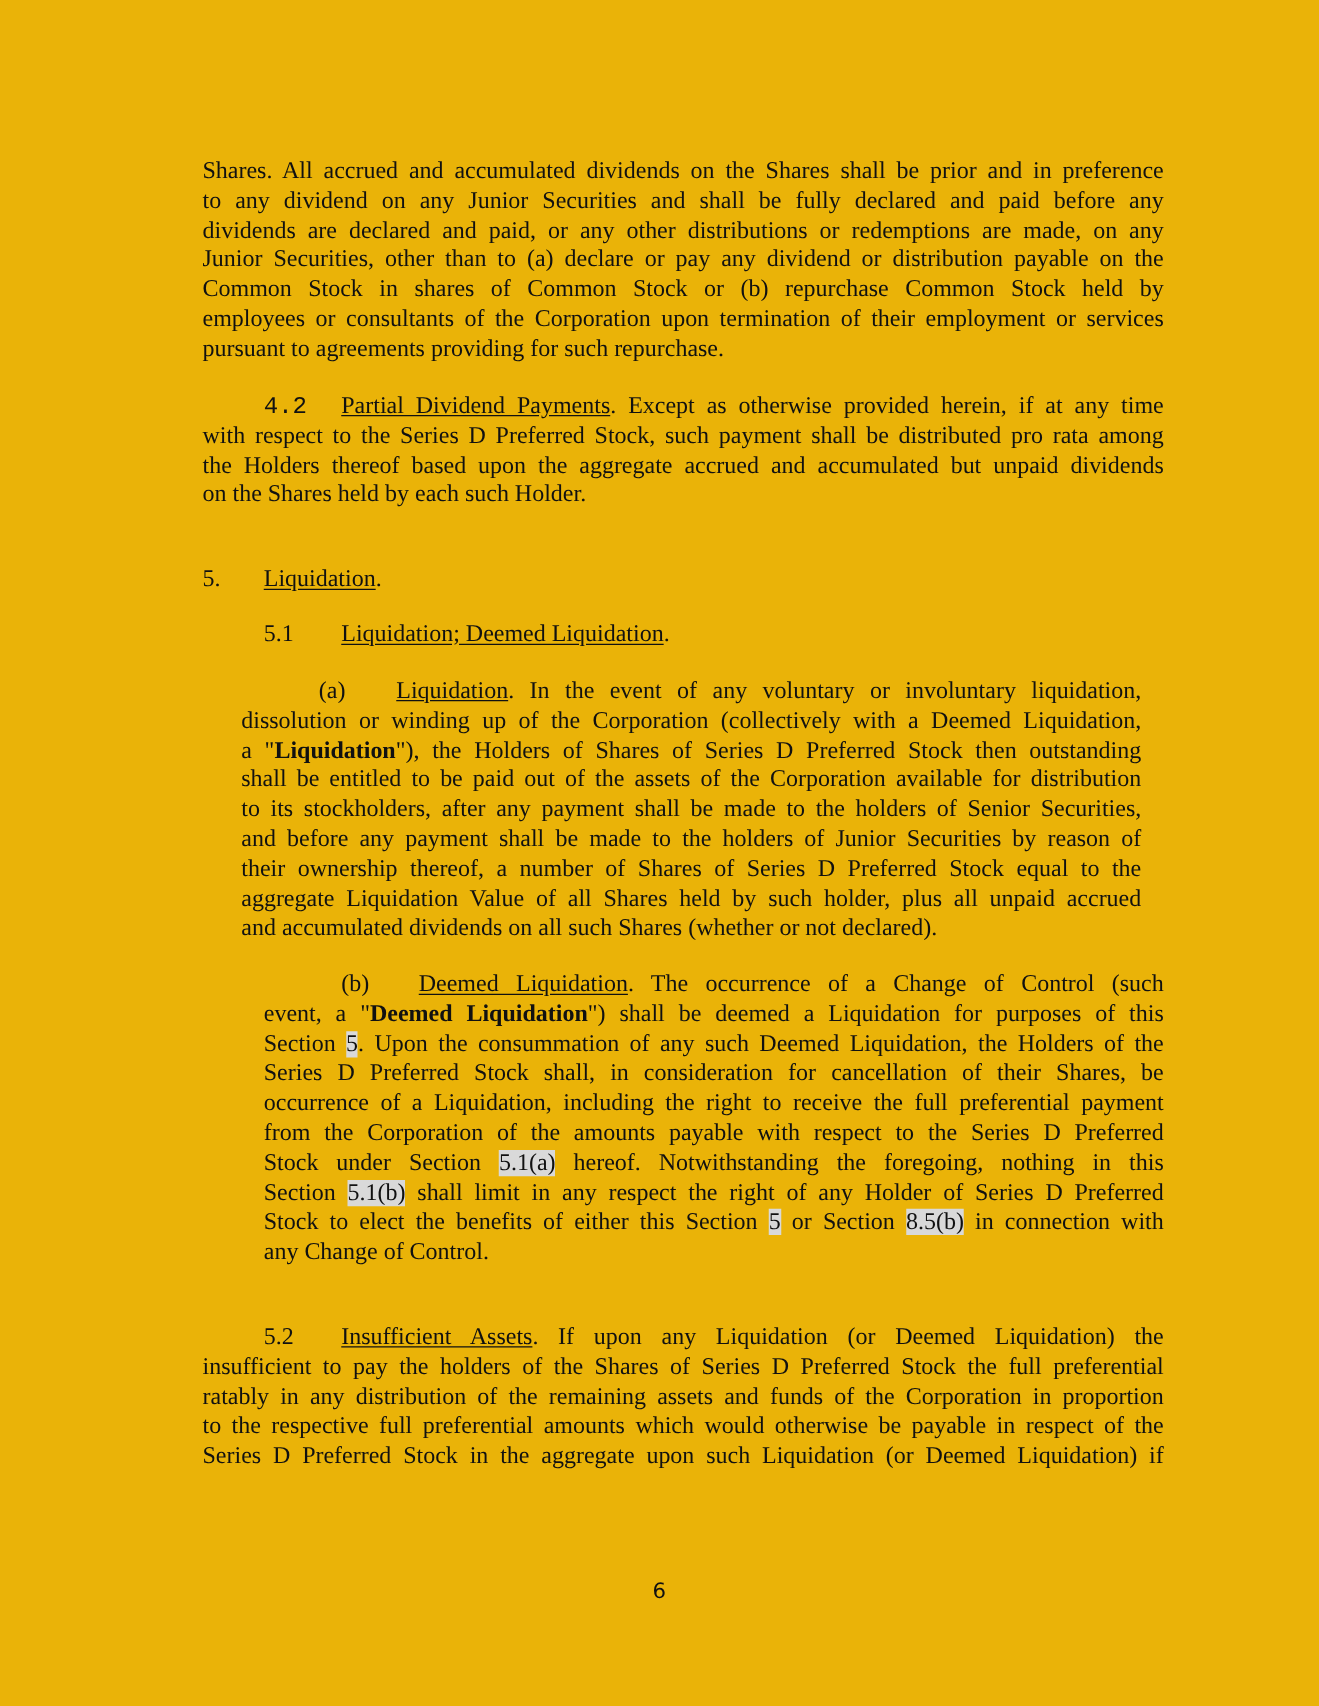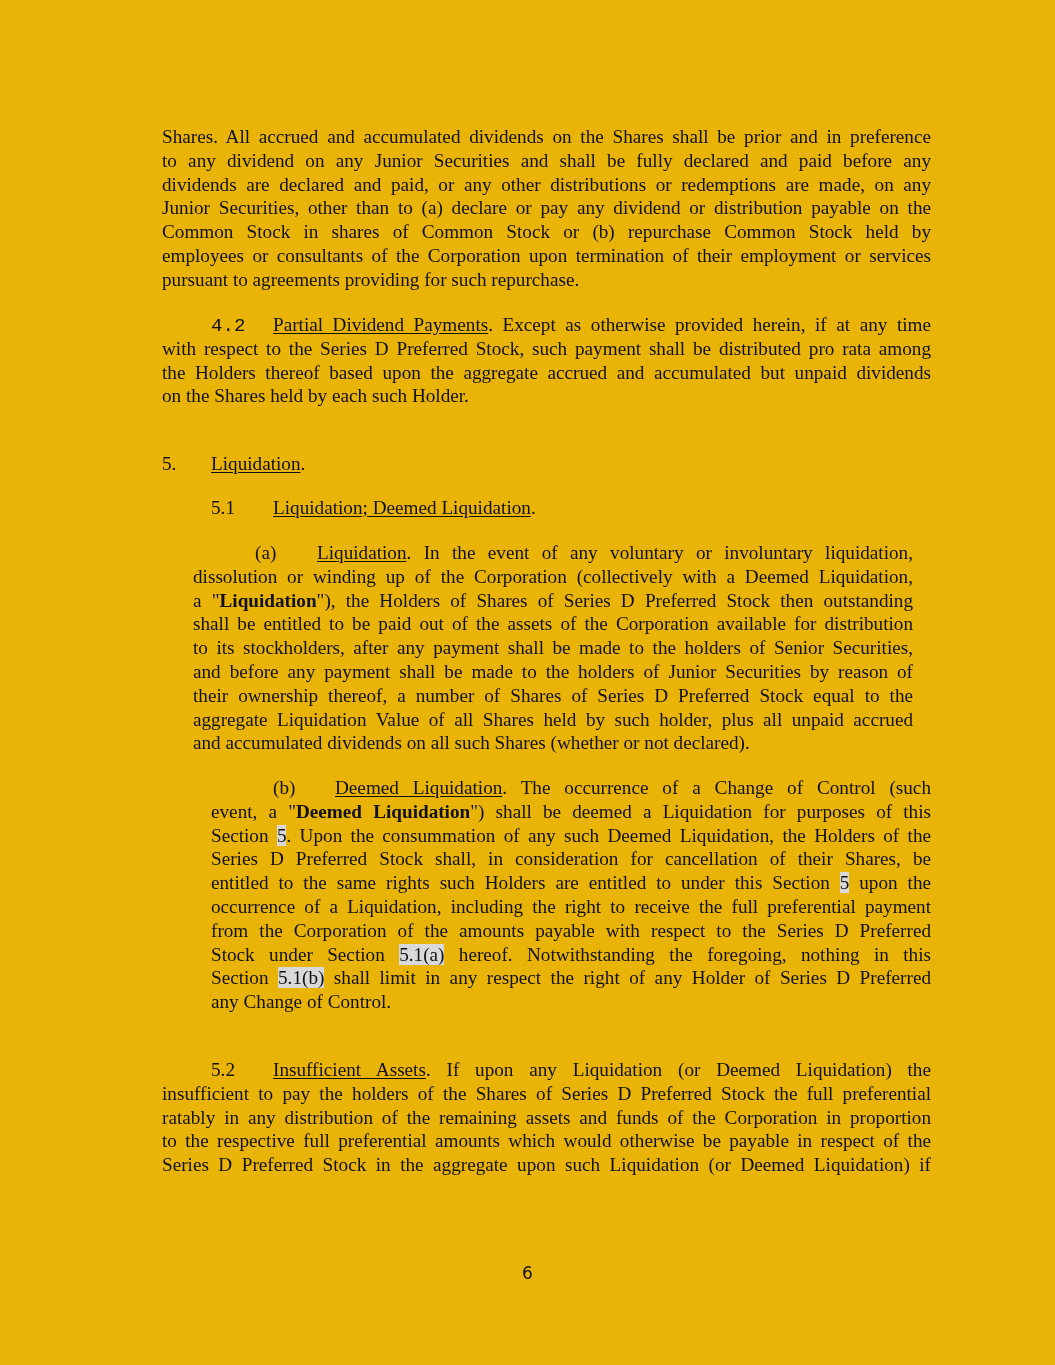--- a/index.html
+++ b/index.html
@@ -61,25 +61,25 @@
     <span class="line">their ownership thereof, a number of Shares of Series D Preferred Stock equal to the</span>
     <span class="line">aggregate Liquidation Value of all Shares held by such holder, plus all unpaid accrued</span>
     <span class="line last">and accumulated dividends on all such Shares (whether or not declared).</span>
   </div>
 
   <div class="block" style="left:211px; top:776px; width:720px;">
     <span class="line" style="padding-left:62px; width:658px;"><span class="num" style="width:62px;">(b)</span><span class="u">Deemed Liquidation</span><span>. The occurrence of a Change of Control (such</span></span>
     <span class="line"><span>event, a "</span><span class="b">Deemed Liquidation</span><span>") shall be deemed a Liquidation for purposes of this</span></span>
     <span class="line"><span>Section </span><span class="hl">5</span><span>. Upon the consummation of any such Deemed Liquidation, the Holders of the</span></span>
     <span class="line">Series D Preferred Stock shall, in consideration for cancellation of their Shares, be</span>
-    <span class="line"><span>entitled to the same rights such Holders are entitled to under this Section </span><span class="hl">5</span><span> upon the</span></span>
     <span class="line">occurrence of a Liquidation, including the right to receive the full preferential payment</span>
     <span class="line">from the Corporation of the amounts payable with respect to the Series D Preferred</span>
     <span class="line"><span>Stock under Section </span><span class="hl">5.1(a)</span><span> hereof. Notwithstanding the foregoing, nothing in this</span></span>
     <span class="line"><span>Section </span><span class="hl">5.1(b)</span><span> shall limit in any respect the right of any Holder of Series D Preferred</span></span>
+    <span class="line"><span>Stock to elect the benefits of either this Section </span><span class="hl">5</span><span> or Section </span><span class="hl">8.5(b)</span><span> in connection with</span></span>
     <span class="line last">any Change of Control.</span>
   </div>
 
   <div class="block" style="left:162px; top:1058px; width:769px;">
     <span class="line" style="padding-left:49px; width:720px;font-family:Liberation Serif, serif;"><span class="num" style="width:62px;">5.2</span><span class="u">Insufficient Assets</span><span>. If upon any Liquidation (or Deemed Liquidation) the</span></span>
     <span class="line">insufficient to pay the holders of the Shares of Series D Preferred Stock the full preferential</span>
     <span class="line">ratably in any distribution of the remaining assets and funds of the Corporation in proportion</span>
     <span class="line">to the respective full preferential amounts which would otherwise be payable in respect of the</span>
     <span class="line">Series D Preferred Stock in the aggregate upon such Liquidation (or Deemed Liquidation) if</span>
   </div>

